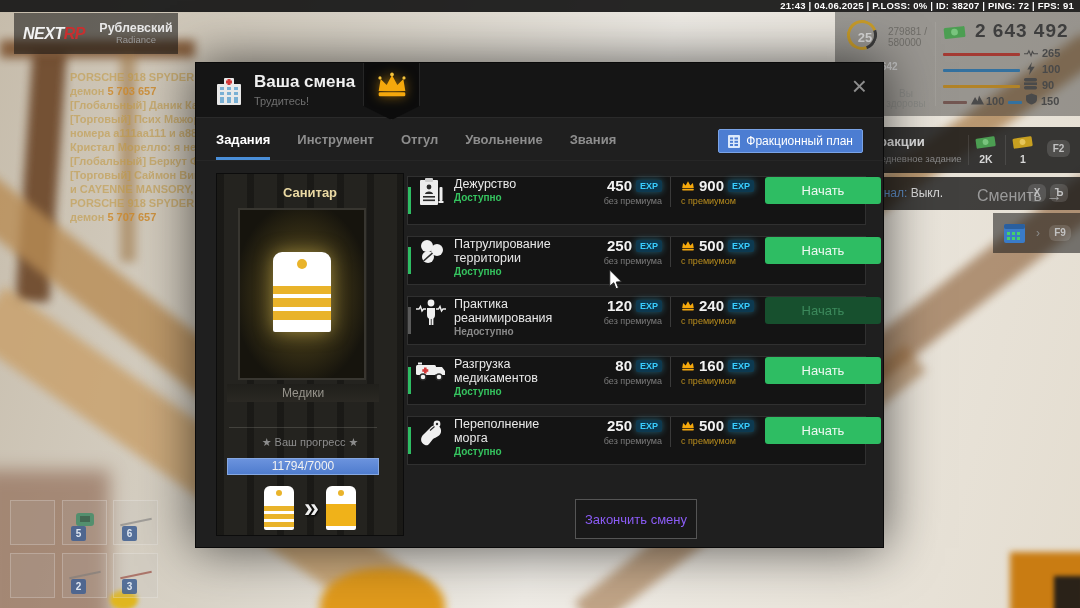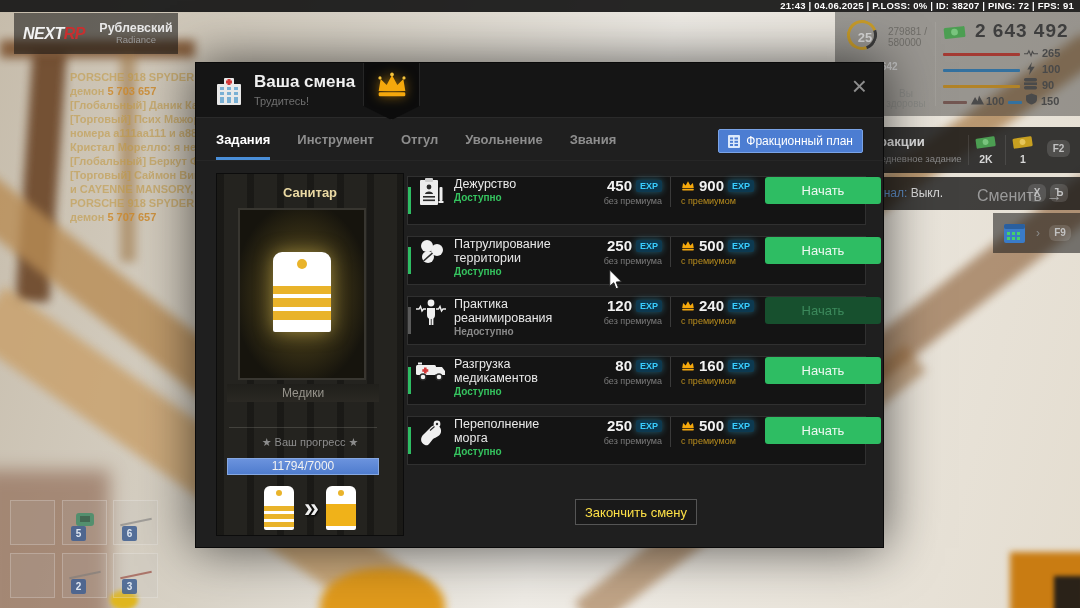--- a/index.html
+++ b/index.html
@@ -172,22 +172,22 @@
   .exp-num { color:#f2f2f2; font-size:15px; font-weight:bold; }
   .exp-pill { background:#0d3950; color:#39cdff; font-size:9px; font-weight:bold;
               padding:1px 4px; border-radius:2px; box-shadow:0 0 7px rgba(57,205,255,.4); }
   .exp-note { color:#7c7c7c; font-size:9px; }
   .exp-note.gold { color:#b98d1d; }
   .exp-div { width:1px; height:30px; background:#3a3a3a; margin:0 8px; flex-shrink:0; }
   .t-btn { width:116px; height:27px; margin-left:auto; margin-right:10px; background:#2ebd63;
            border-radius:3px; color:#eef8f1; font-size:13px; display:flex; align-items:center;
            justify-content:center; cursor:pointer; flex-shrink:0; }
   .task.disabled .t-btn { background:#17502e; color:#3c8a5c; cursor:default; }
-  .finish-btn { position:absolute; left:379px; top:436px; width:122px; height:26px;
-                background:#191919; border:1px solid #555; color:#fde047; font-size:13px;
+  .finish-btn { position:absolute; left:379px; top:436px; width:122px; height:40px;
+                background:#191919; border:1px solid #555; color:#8b5cf6; font-size:13px;
                 display:flex; align-items:center; justify-content:center; cursor:pointer; }
 
   .cursor { left:608px; top:270px; z-index:20; }
 </style>
 </head>
 <body>
 
 <div class="stage">
 
   <div>

